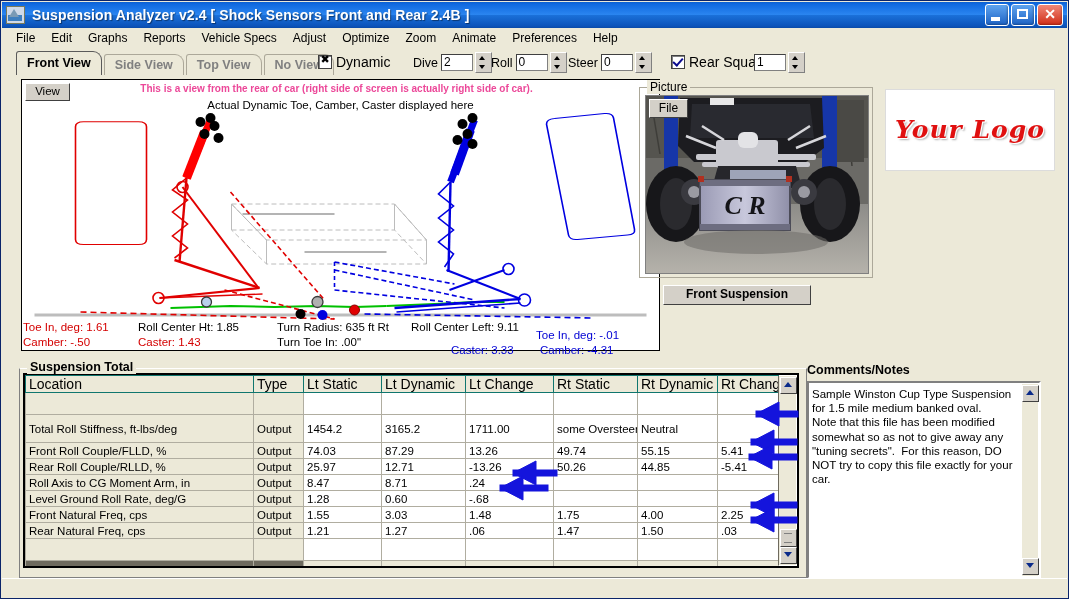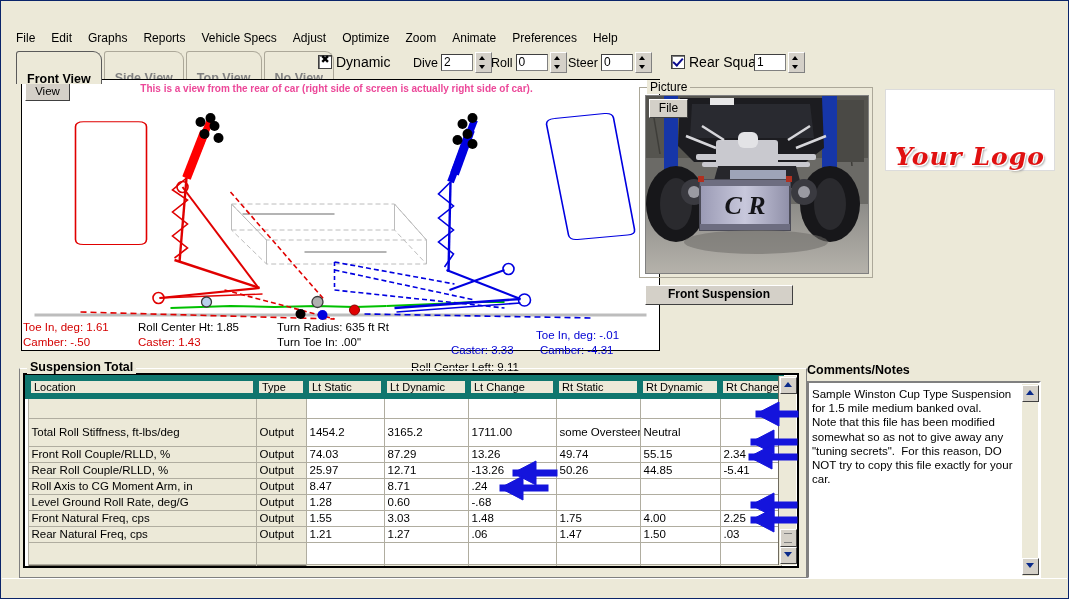--- a/index.html
+++ b/index.html
@@ -32,21 +32,21 @@
     font-weight:bold;text-align:center;line-height:18px;}
 
   
   .menubar{position:absolute;left:1px;top:27px;width:1065px;height:20px;background:#ece9d8;
     display:flex;align-items:center;padding-left:6px;box-sizing:border-box;}
   .menu-item{font-size:12px;color:#000;padding:2px 8px;white-space:nowrap;}
 
   
   .tabrow{position:absolute;left:1px;top:47px;width:1065px;height:28px;background:#ece9d8;}
   .tabs{position:absolute;left:14px;top:3px;display:flex;align-items:flex-end;}
-  .tab{height:21px;line-height:20px;padding:16px 10px;font-size:12.5px;color:#808080;font-weight:bold;
+  .tab{height:21px;line-height:20px;padding:0 10px;font-size:12.5px;color:#808080;font-weight:bold;
     background:#ece9d8;border:1px solid #aca899;border-bottom:none;
     border-radius:3px 9px 0 0;margin-right:2px;box-sizing:border-box;}
   .tab.active{color:#000;height:24px;line-height:23px;background:#ece9d8;
     border:1px solid #5a5a5a;border-bottom:none;position:relative;z-index:3;}
 
   .chk{display:inline-flex;align-items:center;font-size:14px;}
   .chkbox{width:12px;height:12px;border:1px solid #404040;background:#fff;margin-right:4px;
     position:relative;box-shadow:inset 1px 1px 0 #808080;}
   .chkbox.x:after{content:"\2716";position:absolute;left:0;top:-3px;width:12px;
     font-size:11px;text-align:center;color:#000;}
@@ -83,42 +83,42 @@
   
   .gb{position:absolute;border:1px solid #aca899;box-sizing:border-box;}
   .gb-lab{position:absolute;top:-8px;left:7px;background:#ece9d8;padding:0 3px;font-size:12px;color:#000;}
   .picbox{position:absolute;left:644px;top:94px;width:222px;height:177px;border:1px solid #808080;
     background:#58595b;overflow:hidden;}
   .file-btn{position:absolute;left:3px;top:3px;width:37px;height:17px;background:#d4d0c8;
     border:1px solid #fff;border-right-color:#404040;border-bottom-color:#404040;
     font-size:12px;text-align:center;line-height:16px;z-index:5;}
   .susp-btn{position:absolute;height:18px;background:#d4d0c8;border:1px solid #fff;
     border-right-color:#404040;border-bottom-color:#404040;font-size:12px;text-align:center;
-    line-height:17px;color:#000;}
+    line-height:17px;color:#000;margin-left:18px;}
   .susp-btn.sel{font-weight:bold;}
 
   .logo{position:absolute;left:884px;top:88px;width:168px;height:80px;background:#fff;
     border:1px solid #dcdcdc;display:flex;flex-direction:column;align-items:center;
-    justify-content:flex-end;}
+    justify-content:center;}
   .logo-l{font-family:"DejaVu Serif",serif;font-style:italic;font-weight:bold;font-size:25px;
     color:#e01010;line-height:1.05;
     text-shadow:1px 1px 0 #fff, 2px 2px 2px rgba(150,150,150,.75);letter-spacing:1px;}
 
   
   .dataframe{position:absolute;left:18px;top:360px;width:788px;height:217px;}
   .df-lab{position:absolute;left:8px;top:-1px;font-size:12.5px;font-weight:bold;
     background:#ece9d8;padding:0 3px;z-index:3;}
   .df-box{position:absolute;left:0;top:7px;width:788px;height:210px;border:1px solid #808080;
     border-top-color:#fff;box-sizing:border-box;}
   .gridwrap{position:absolute;left:4px;top:12px;width:776px;height:195px;border:2px solid #000;
     box-sizing:border-box;background:#fff;overflow:hidden;}
   table.grid{border-collapse:collapse;width:753px;table-layout:fixed;font-size:11.5px;}
   table.grid th,table.grid td{border:1px solid #b0ada0;height:16px;padding:0 3px;
     overflow:hidden;white-space:nowrap;text-align:left;font-weight:normal;box-sizing:border-box;}
-  table.grid th{background:#ece9d8;border:6px solid #0f766e;font-size:11px;}
+  table.grid th{background:#ece9d8;border:1px solid #0f766e;font-size:14px;}
   td.lab,td.typ{background:#ece9d8;border:1px solid #6e6a5e;}
   tr.tall td{height:28px;}
   tr.blankrow td{height:22px;}
   tr.dark td{height:9px;}
   td.dk1{background:#6e6a5e;border:1px solid #6e6a5e;}
   td.dk2{background:#ece9d8;border:1px solid #b0ada0;}
   .vscroll{position:absolute;right:1px;top:1px;width:17px;bottom:1px;background:#ece9d8;
     border-left:1px solid #6e6a5e;}
   .sc-btn{position:absolute;left:1px;width:15px;height:15px;background:#d4d0c8;
     border:1px solid #fff;border-right-color:#404040;border-bottom-color:#404040;}
@@ -143,20 +143,31 @@
 
   .arrows{position:absolute;left:0;top:0;width:1069px;height:599px;pointer-events:none;}
   .statusbar{position:absolute;left:1px;bottom:1px;width:1065px;height:18px;background:#ece9d8;
     border-top:1px solid #fff;}
 </style>
 </head>
 <body>
 
 <div class="app">
 
+  <div class="titlebar">
+    <div class="tb-icon"></div>
+    <div class="tb-title">Suspension Analyzer v2.4   [ Shock Sensors Front and Rear 2.4B ]</div>
+    <div class="tb-btns">
+      <div class="tb-btn tb-min"></div>
+      <div class="tb-btn tb-max"></div>
+      <div class="tb-btn tb-close">
+          <span>✕</span>
+        </div>
+    </div>
+  </div>
 
   <div class="menubar">
     <div class="menu-item">File</div>
     <div class="menu-item">Edit</div>
     <div class="menu-item">Graphs</div>
     <div class="menu-item">Reports</div>
     <div class="menu-item">Vehicle Specs</div>
     <div class="menu-item">Adjust</div>
     <div class="menu-item">Optimize</div>
     <div class="menu-item">Zoom</div>
@@ -202,20 +213,21 @@
     </div>
     <div style="position:absolute;left:752px;top:4px;" class="spin-grp">
       <span class="spin-in">1</span>
       <span class="spin-btns"></span>
     </div>
   </div>
 
   <div class="viewpanel">
     <div class="view-btn">View</div>
     <div class="view-t1">This is a view from the rear of car (right side of screen is actually right side of car).</div>
+    <div class="view-t2">Actual Dynamic Toe, Camber, Caster displayed here</div>
 
     <svg class="diagram" viewBox="0 0 612 238">
 
       <line x1="0" y1="203" x2="612" y2="203" stroke="#bdbdbd" stroke-width="3"></line>
 
       <g stroke="#bcbcbc" fill="none" stroke-width="1">
         <path d="M197,92 L360,92 L392,128 L232,128 Z" stroke-dasharray="5,3"></path>
         <path d="M197,118 L360,118 L392,152 L232,152 Z" stroke-dasharray="5,3"></path>
         <line x1="197" y1="92" x2="197" y2="118"></line>
         <line x1="360" y1="92" x2="360" y2="118"></line>
@@ -306,21 +318,21 @@
   <div class="readout">
     <div class="ro red" style="left:2px;top:0;">Toe In, deg: 1.61</div>
     <div class="ro red" style="left:2px;top:15px;">Camber: -.50</div>
 
     <div class="ro blk" style="left:117px;top:0;">Roll Center Ht: 1.85</div>
     <div class="ro red" style="left:117px;top:15px;">Caster: 1.43</div>
 
     <div class="ro blk" style="left:256px;top:0;">Turn Radius: 635 ft Rt</div>
     <div class="ro blk" style="left:256px;top:15px;">Turn Toe In: .00"</div>
 
-    <div class="ro blk" style="left:390px;top:0;margin-top:40px;">Roll Center Left: 9.11</div>
+    <div class="ro blk" style="left:390px;top:0;">Roll Center Left: 9.11</div>
     <div class="ro blu" style="left:430px;top:15px;">Caster: 3.33</div>
 
     <div class="ro blu" style="left:515px;top:0;">Toe In, deg: -.01</div>
     <div class="ro blu" style="left:519px;top:15px;">Camber: -4.31</div>
   </div>
 
   <div class="gb" style="left:638px;top:86px;width:234px;height:191px;">
     <span class="gb-lab">Picture</span>
   </div>
   <div class="picbox">
@@ -435,28 +447,28 @@
               <td class="lab">Total Roll Stiffness, ft-lbs/deg</td>
               <td class="typ">Output</td>
               <td>1454.2</td>
               <td>3165.2</td>
               <td>1711.00</td>
               <td>some Oversteer</td>
               <td>Neutral</td>
               <td></td>
             </tr>
             <tr>
-              <td class="lab">Front Roll Couple/RLLD, %</td>
+              <td class="lab">Front Roll Couple/FLLD, %</td>
               <td class="typ">Output</td>
               <td>74.03</td>
               <td>87.29</td>
               <td>13.26</td>
               <td>49.74</td>
               <td>55.15</td>
-              <td>2.34</td>
+              <td>5.41</td>
             </tr>
             <tr>
               <td class="lab">Rear Roll Couple/RLLD, %</td>
               <td class="typ">Output</td>
               <td>25.97</td>
               <td>12.71</td>
               <td>-13.26</td>
               <td>50.26</td>
               <td>44.85</td>
               <td>-5.41</td>

